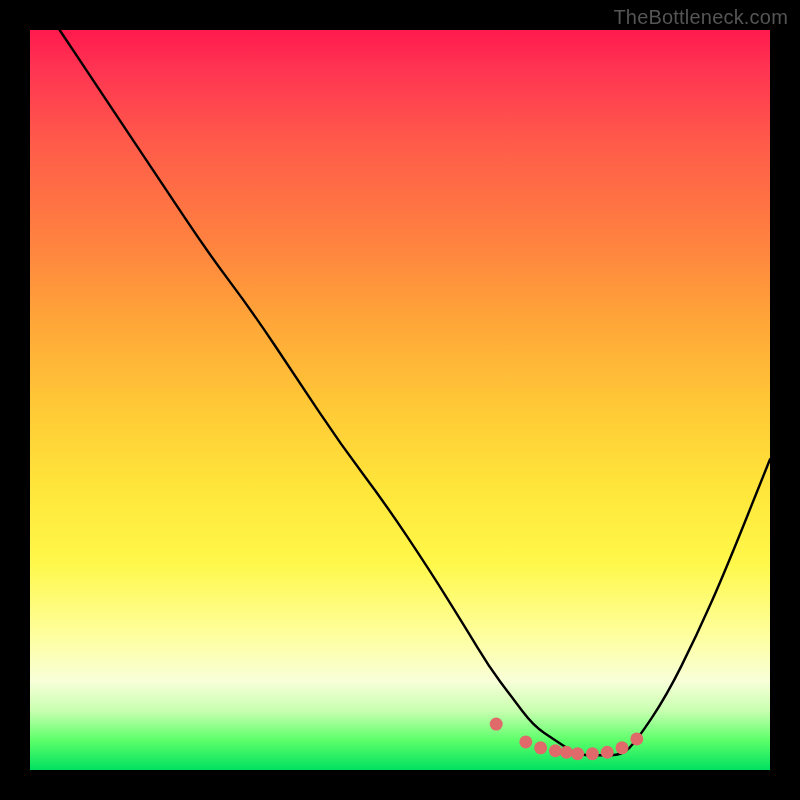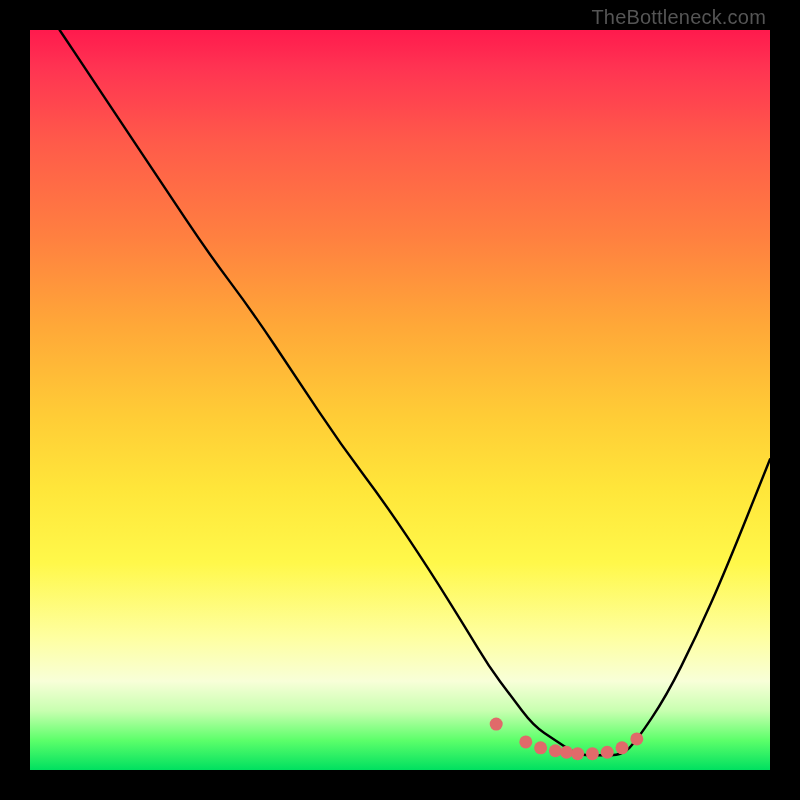--- a/index.html
+++ b/index.html
@@ -7,21 +7,21 @@
     width: 800px;
     height: 800px;
     background: #000;
     font-family: Arial, sans-serif;
     position: relative;
     overflow: hidden;
   }
   .watermark {
     position: absolute;
     top: 6px;
-    right: 34px;
+    right: 12px;
     color: #555;
     font-size: 20px;
     font-weight: 400;
     z-index: 10;
     letter-spacing: 0.2px;
   }
   .plot-area {
     position: absolute;
     left: 30px;
     top: 30px;

